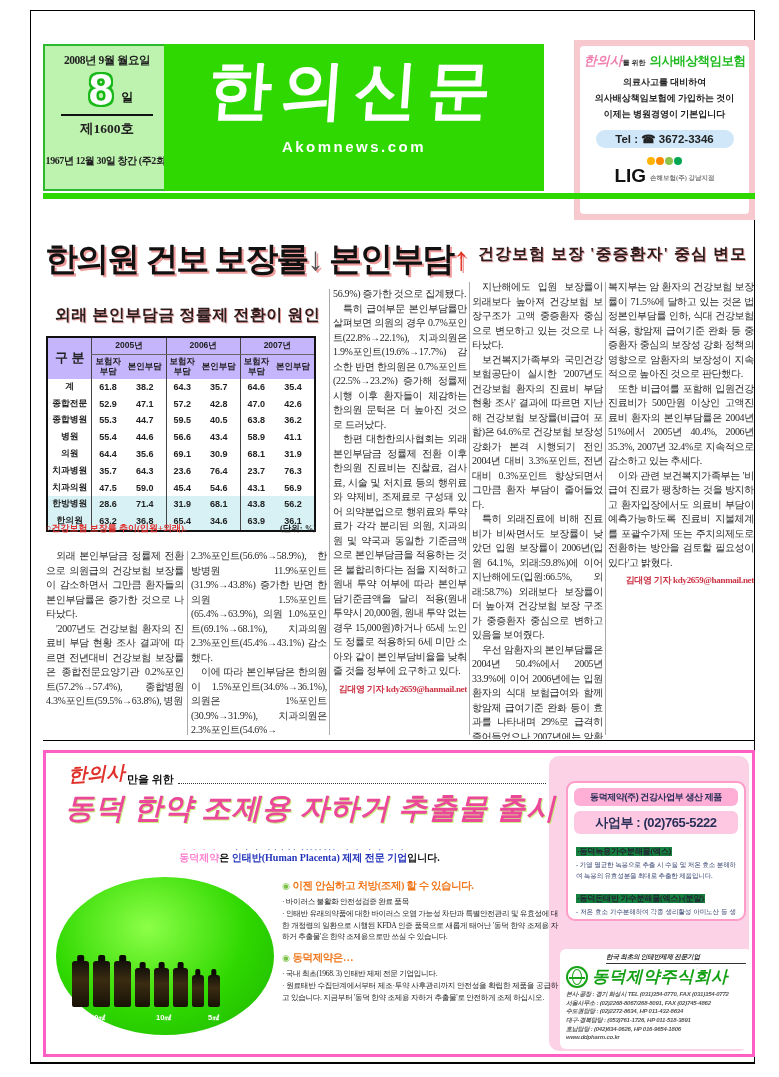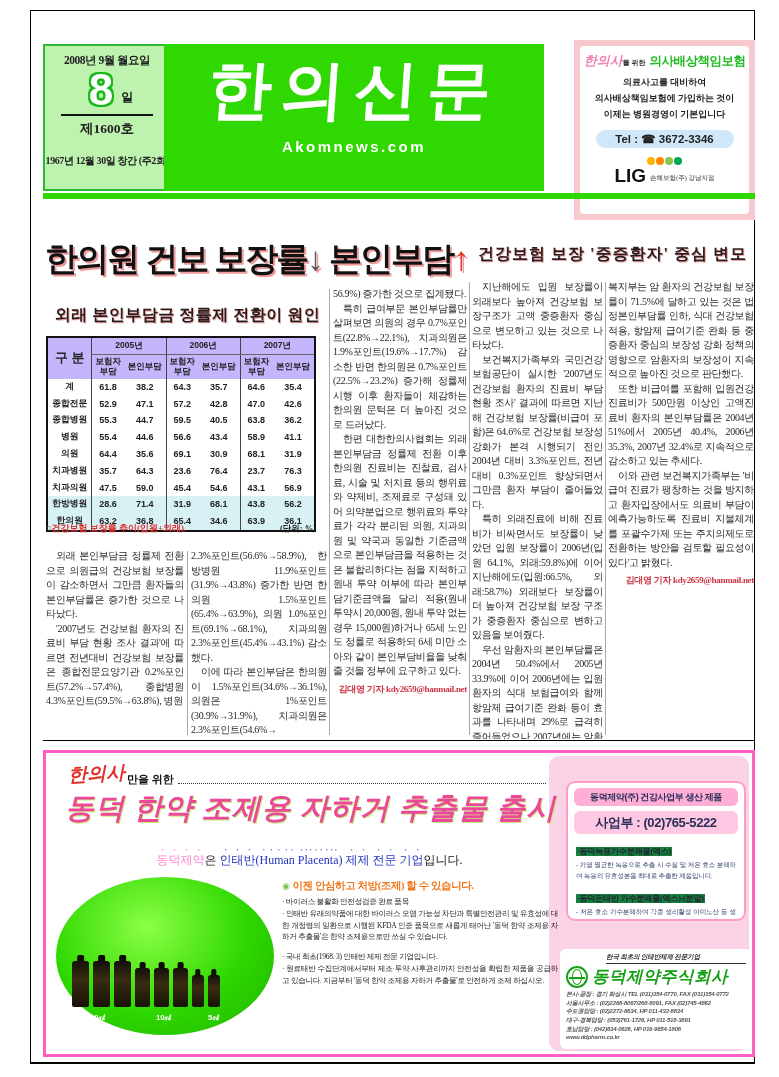--- a/index.html
+++ b/index.html
@@ -111,21 +111,21 @@
   .ad-script { color:#e0302a; font-style:italic; font-weight:bold; font-size:19px;
                transform:rotate(-3deg); }
   .ad-script-rest { color:#111; font-size:11px; font-weight:bold; margin-left:2px; }
   .ad-dotline { flex:1; border-bottom:1.5px dotted #333; margin-left:4px; height:1px;
                 transform:translateY(-3px); }
   .ad-headline { position:absolute; left:12px; top:36px; width:505px; text-align:center;
                  color:#ec4899; font-size:29px; font-weight:bold; font-style:italic;
                  letter-spacing:1px; white-space:nowrap;
                  text-shadow:1px 1px 0 #c8f080; }
   .ad-tagline { position:absolute; left:16px; top:94px; width:495px; text-align:center;
-                font-size:12px; font-weight:normal; color:#111; }
+                font-size:10px; font-weight:bold; color:#111; }
   .ad-tagline .brand { color:#ff7fd0; -webkit-text-emphasis:filled dot #ff7fd0; text-emphasis:filled dot #ff7fd0; }
   .ad-tagline .blue { color:#2233bb; -webkit-text-emphasis:filled dot #5b7bd8; text-emphasis:filled dot #5b7bd8; }
 
   .ellipse { position:absolute; left:10px; top:124px; width:218px; height:158px; border-radius:50%;
              background:radial-gradient(ellipse at 42% 32%, #8cff47 0%, #2fd800 55%, #1db300 100%); }
   .bottles { position:absolute; left:16px; bottom:28px; width:186px; display:flex;
              align-items:flex-end; gap:4px; }
   .bottle { background:linear-gradient(#14100a,#3a2c12 40%,#181206); border-radius:3px 3px 2px 2px;
             position:relative; }
   .bottle::before { content:""; position:absolute; top:-6px; left:50%; transform:translateX(-50%);
@@ -406,20 +406,23 @@
       <div class="ad-group">
         <div class="ad-group-title">
           <span class="bullet-icon">◉</span><span>이젠 안심하고 처방(조제) 할 수 있습니다.</span>
         </div>
         <div class="ad-group-items">
             <p>· 바이러스 불활화 안전성검증 완료 품목</p>
             <p>· 인태반 유래의약품에 대한 바이러스 오염 가능성 차단과 특별안전관리 및 유효성에 대한 개정령의 일환으로 시행된 KFDA 인증 품목으로 새롭게 태어난 '동덕 한약 조제용 자하거 추출물'은 한약 조제용으로만 쓰실 수 있습니다.</p>
           </div>
       </div>
       <div class="ad-group">
+        <div class="ad-group-title">
+          <span class="bullet-icon">◉</span><span>동덕제약은…</span>
+        </div>
         <div class="ad-group-items">
             <p>· 국내 최초(1968. 3) 인태반 제제 전문 기업입니다.</p>
             <p>· 원료태반 수집단계에서부터 제조·투약 사후관리까지 안전성을 확립한 제품을 공급하고 있습니다. 지금부터 '동덕 한약 조제용 자하거 추출물'로 안전하게 조제 하십시오.</p>
           </div>
       </div>
     </div>
 
     <div class="product-panel">
       <div class="panel-band">동덕제약(주) 건강사업부 생산 제품</div>
       <div class="panel-band light">사업부 : (02)765-5222</div>

